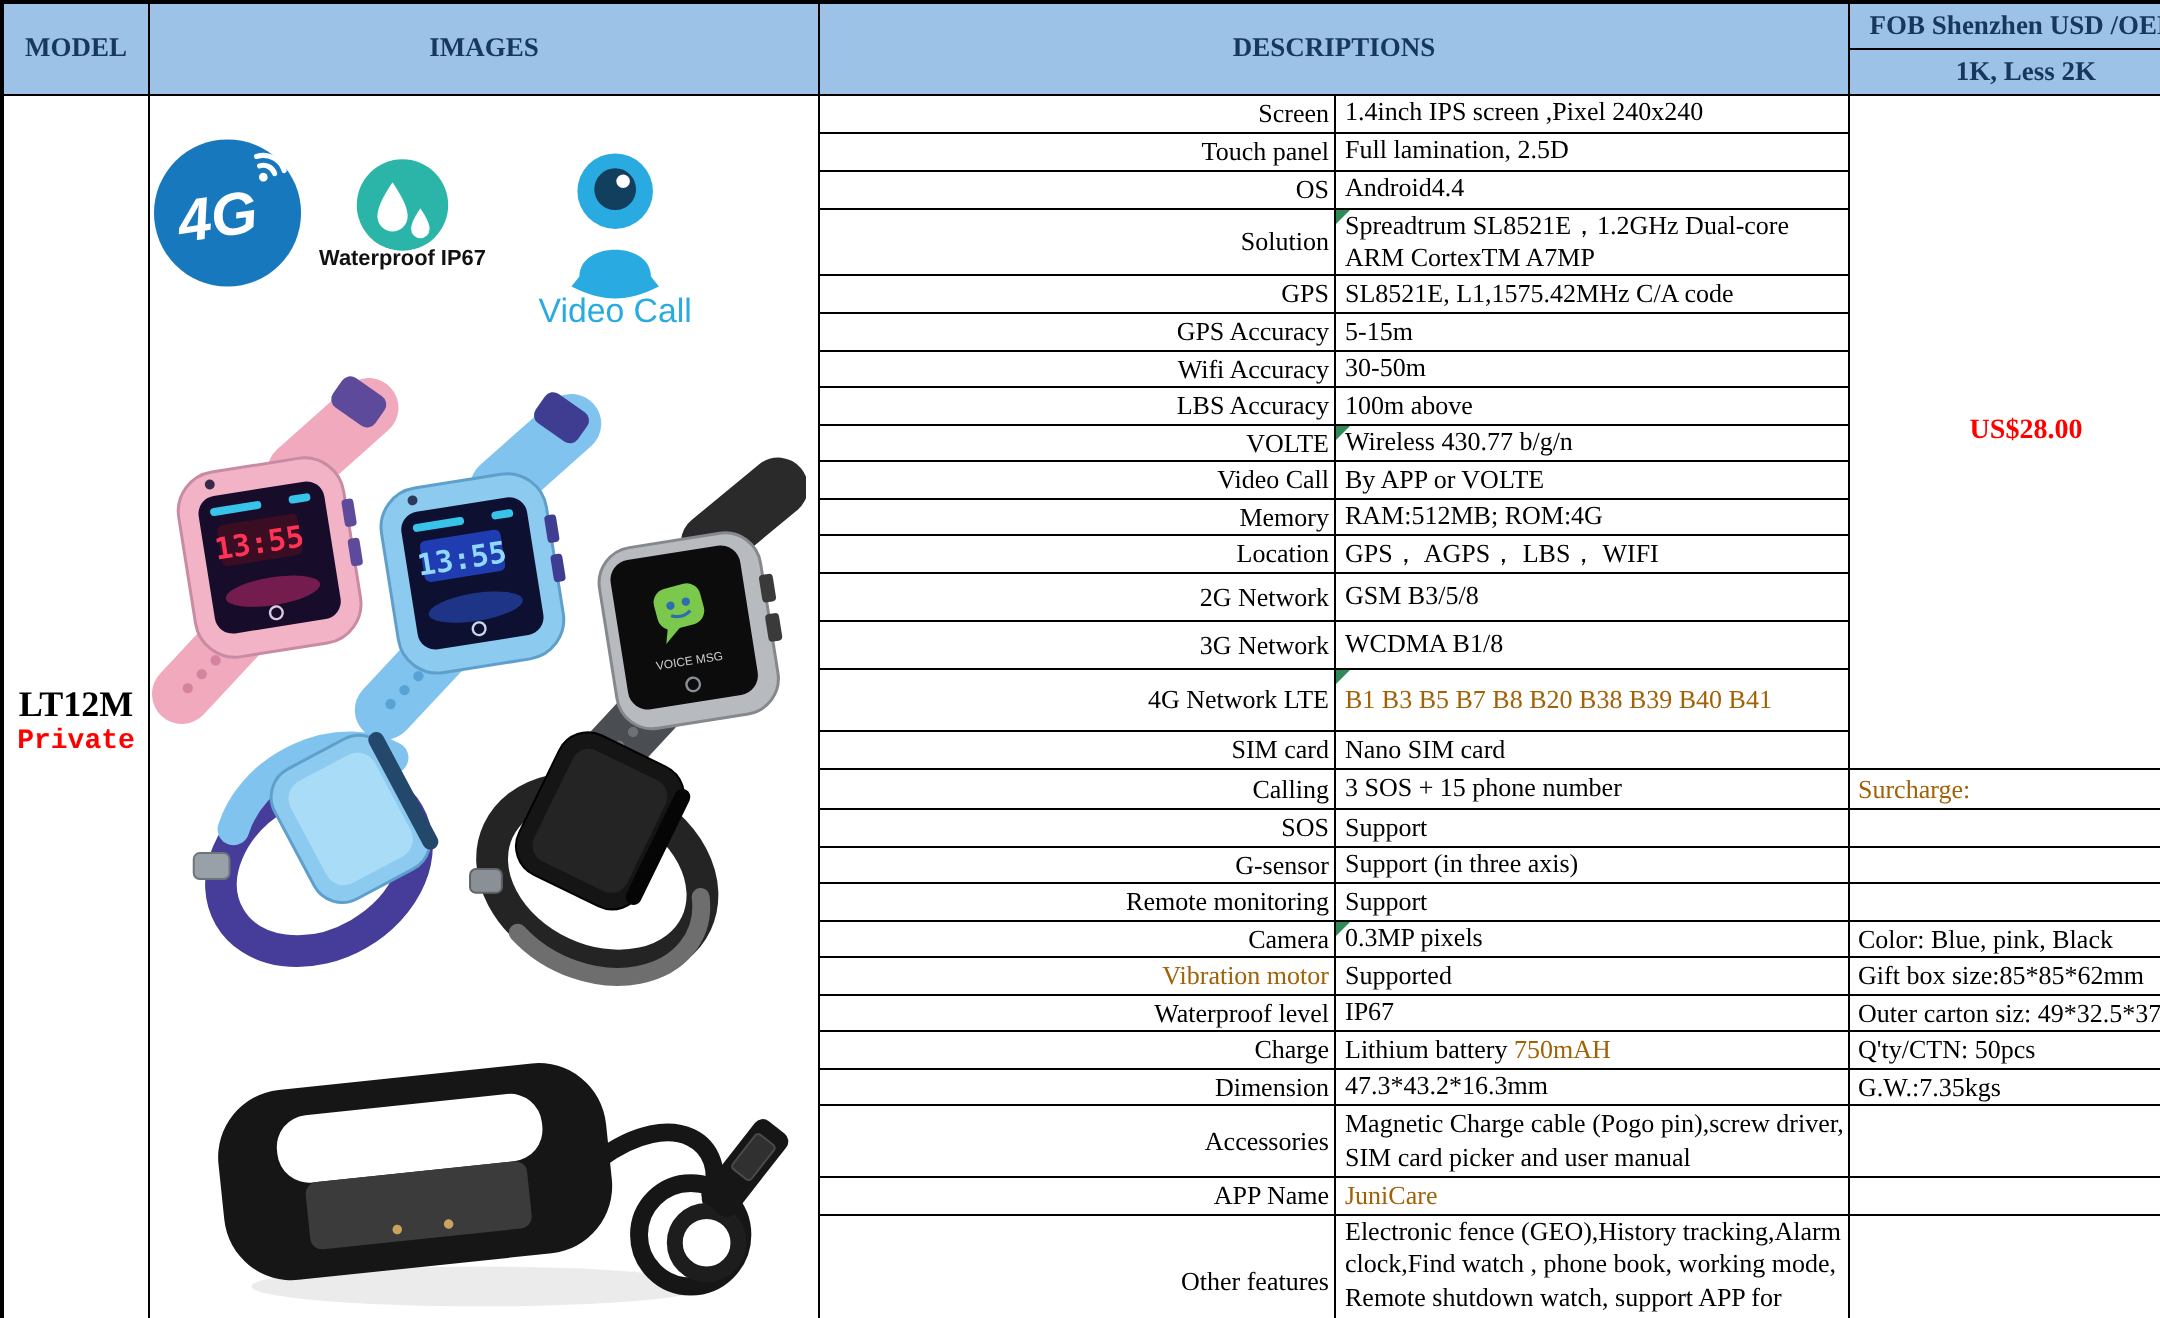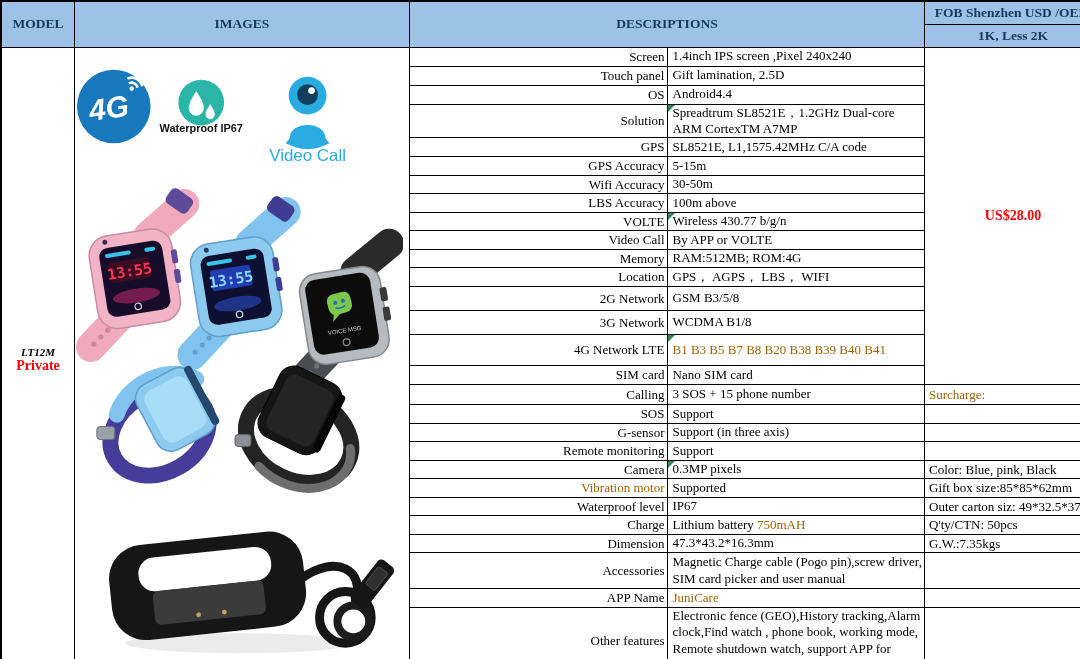--- a/index.html
+++ b/index.html
@@ -9,22 +9,22 @@
   thead th{background:#9CC3E7;color:#17375D;font-weight:bold;font-size:13.5px;text-align:center;}
   thead tr{height:23px;}
   td.lbl{font-size:13px;padding-left:4px;text-align:right;}
   td.val{font-size:13px;padding-left:5px;text-align:left;line-height:1.25;}
   td.rcell{font-size:13px;padding-left:4px;text-align:left;}
   .red{color:#a16207;}
   td.price-cell{color:#FF0000;font-weight:bold;font-size:14px;text-align:center;}
   td.mark::before{content:"";position:absolute;top:0;left:0;width:0;height:0;
      border-top:7px solid #2E8B57;border-right:7px solid transparent;}
   td.model-cell{text-align:center;vertical-align:middle;background:#fff;}
-  .model-name{font-weight:bold;font-size:11px;color:#000;font-style:italic;}
-  .model-type{font-weight:bold;font-size:14px;color:#FF0000;font-family:Liberation Serif, serif;}
+  .model-name{font-weight:bold;font-size:18px;color:#000;}
+  .model-type{font-weight:bold;font-size:14px;color:#FF0000;font-family:Liberation Mono, monospace;}
   td.images-cell{padding:0;vertical-align:top;background:#fff;}
   td.images-cell svg{display:block;}
 </style>
 </head>
 <body>
 
 <table>
   <thead>
     <tr>
       <th style="width:68px" rowspan="2">MODEL</th>
@@ -190,21 +190,21 @@
       </g>
     </g>
   </svg>
         </td>
         <td class="lbl">Screen</td>
         <td class="val"><span>1.4inch IPS screen ,Pixel 240x240</span></td>
         <td rowspan="16" class="price-cell">US$28.00</td>
       </tr>
       <tr style="height: 19px;">
         <td class="lbl">Touch panel</td>
-        <td class="val"><span>Gift lamination, 2.5D</span></td>
+        <td class="val"><span>Full lamination, 2.5D</span></td>
       </tr>
       <tr style="height: 19px;">
         <td class="lbl">OS</td>
         <td class="val"><span>Android4.4</span></td>
       </tr>
       <tr style="height: 33px;">
         <td class="lbl">Solution</td>
         <td class="val mark"><span>Spreadtrum SL8521E，1.2GHz Dual-core ARM CortexTM A7MP</span></td>
       </tr>
       <tr style="height: 19px;">

